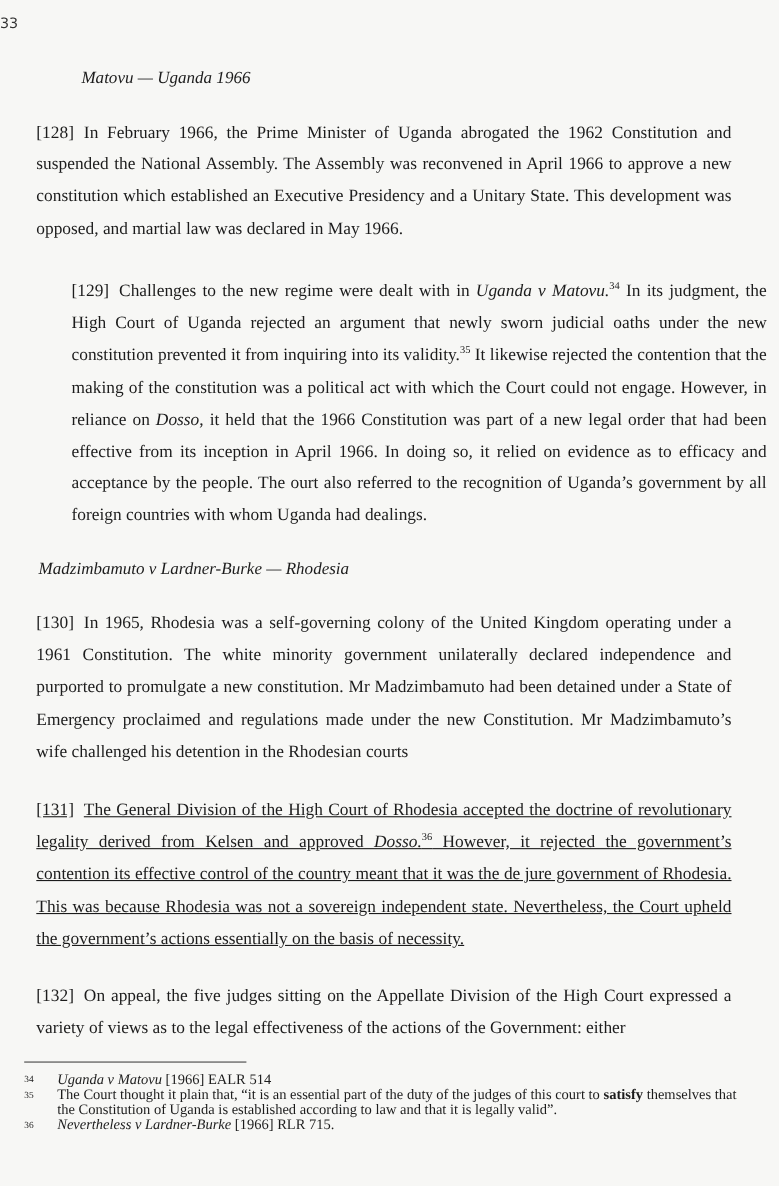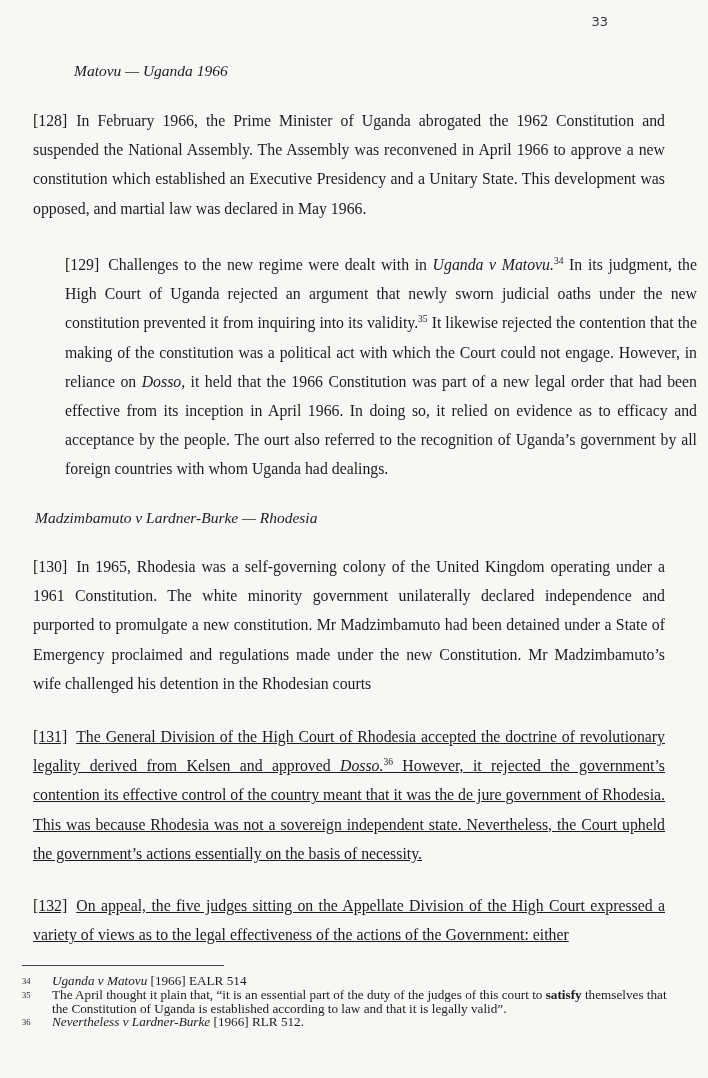--- a/index.html
+++ b/index.html
@@ -5,21 +5,21 @@
     html, body { margin: 0; padding: 0; }
     body {
       width: 708px; height: 1078px; overflow: hidden;
       background: #f7f7f5;
       color: #1c1c1c;
       font-family: "Liberation Serif", serif;
       position: relative;
     }
     .page-number {
       position: absolute; top: 14px; left: 0; width: 608px;
-      text-align: right;
+      text-align: left;
       font-family: "DejaVu Sans", sans-serif;
       font-size: 13px; color: #333;
     }
     .heading {
       position: absolute; left: 35px;
       font-style: italic; font-size: 15.5px;
     }
     .para {
       position: absolute; left: 33px; width: 632px;
       font-size: 15.8px; line-height: 29.2px;
@@ -61,32 +61,32 @@
 <div class="heading" style="top:509px;">Madzimbamuto v Lardner-Burke — Rhodesia</div>
 
 <p class="para" style="top:552px;">
   <span class="num">[130]</span><span>In 1965, Rhodesia was a self-governing colony of the United Kingdom operating under a 1961 Constitution.  The white minority government unilaterally declared independence and purported to promulgate a new constitution.  Mr Madzimbamuto had been detained under a State of Emergency proclaimed and regulations made under the new Constitution. Mr Madzimbamuto’s wife challenged his detention in the Rhodesian courts</span>
 </p>
 
 <p class="para" style="top:722px;text-decoration:underline;">
   <span class="num">[131]</span><span>The General Division of the High Court of Rhodesia accepted the doctrine of revolutionary legality derived from Kelsen and approved </span><i>Dosso.</i><sup>36</sup><span>  However, it rejected the government’s contention its effective control of the country meant that it was the de jure government of Rhodesia.  This was because Rhodesia was not a sovereign independent state. Nevertheless, the Court upheld the government’s actions essentially on the basis of necessity.</span>
 </p>
 
-<p class="para" style="top:891px;text-decoration:underline;">
+<p class="para" style="top:891px;">
   <span class="num">[132]</span><span>On appeal, the five judges sitting on the Appellate Division of the High Court expressed a variety of views as to the legal effectiveness of the actions of the Government:  either</span>
 </p>
 
 <div class="fn-rule"></div>
 
 <div class="footnotes">
   <div class="fn">
     <span class="fn-num">34</span>
     <span class="fn-text"><i>Uganda v Matovu</i><span> [1966] EALR 514</span></span>
   </div>
   <div class="fn">
     <span class="fn-num">35</span>
-    <span class="fn-text"><span>The April thought it plain that, “it is an essential part of the duty of the judges of this court to </span><b>satisfy</b><span> themselves that the Constitution of Uganda is established according to law and that it is legally valid”.</span></span>
+    <span class="fn-text"><span>The Court thought it plain that, “it is an essential part of the duty of the judges of this court to </span><b>satisfy</b><span> themselves that the Constitution of Uganda is established according to law and that it is legally valid”.</span></span>
   </div>
   <div class="fn">
     <span class="fn-num">36</span>
-    <span class="fn-text"><i>Nevertheless v Lardner-Burke</i><span> [1966] RLR 512.</span></span>
+    <span class="fn-text"><i>Nevertheless v Lardner-Burke</i><span> [1966] RLR 715.</span></span>
   </div>
 </div>
 
 </body></html>

